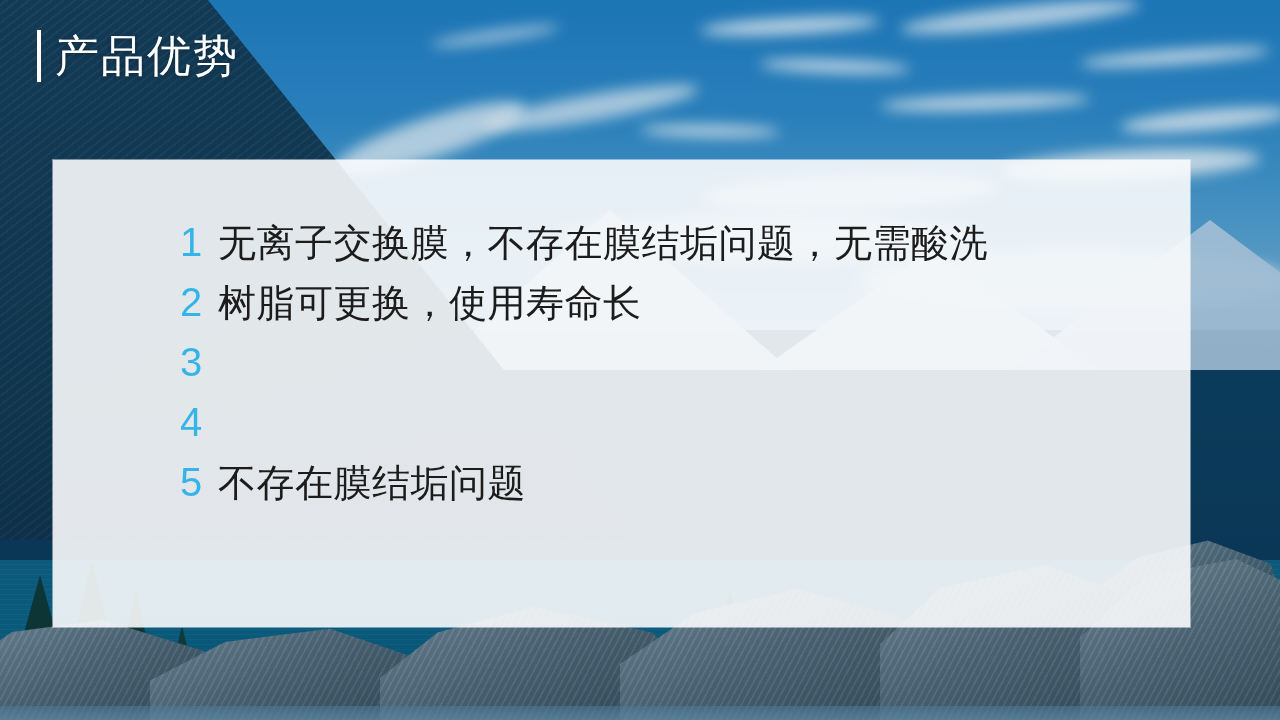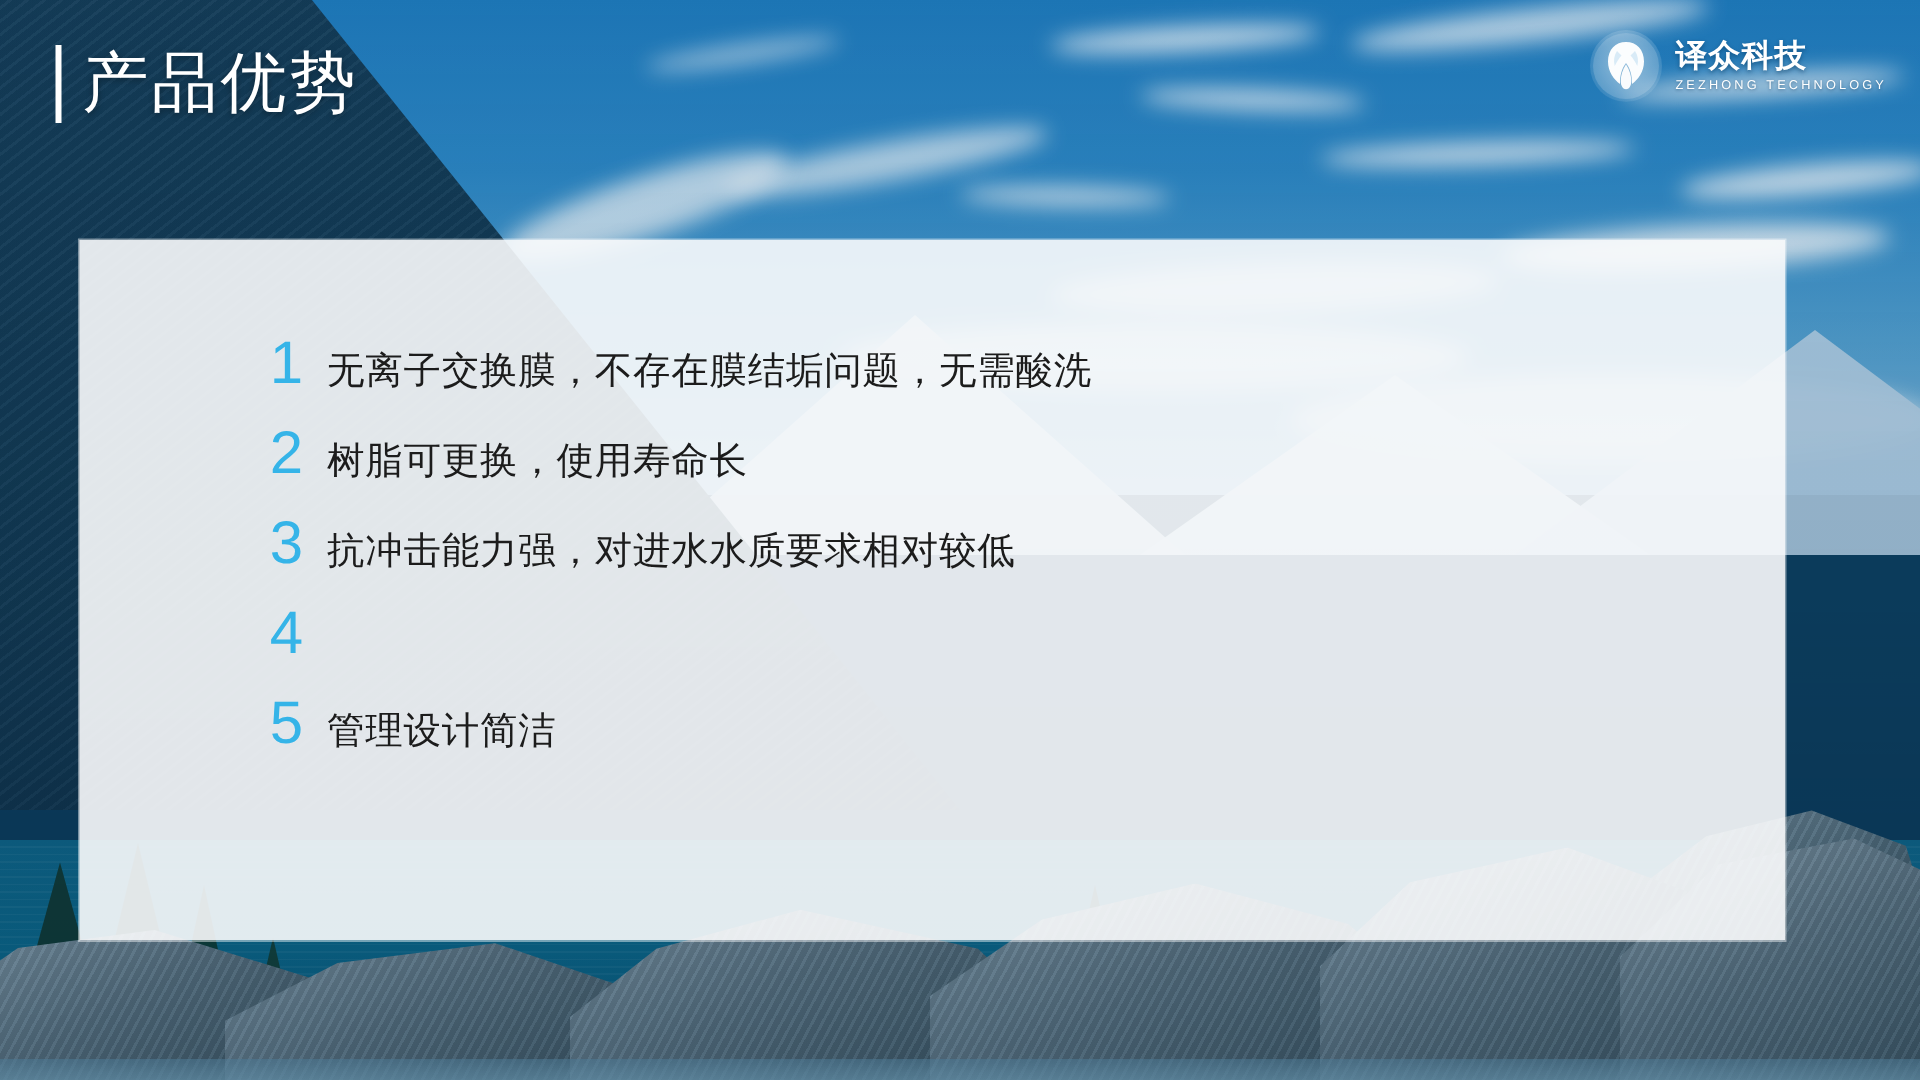--- a/index.html
+++ b/index.html
@@ -210,21 +210,21 @@
     color:#35b4e8;
     font-size:40px;
     font-weight:400;
     line-height:1;
     min-width:26px;
     text-align:center;
     font-family:"Liberation Sans","DejaVu Sans",sans-serif;
   }
   .txt {
     color:#1c1c1c;
-    font-size:25px;
+    font-size:38px;
     font-weight:400;
     line-height:1;
     letter-spacing:.5px;
     white-space:nowrap;
   }
 </style>
 </head>
 <body>
 
 <div class="slide">
@@ -298,53 +298,37 @@
 
     <div class="bottomband"></div>
     <div class="tint"></div>
   </div>
 
   <div class="title-wrap">
     <div class="title-bar"></div>
     <div class="page-title">产品优势</div>
   </div>
 
-  <div class="logo">
-    <div class="logo-mark">
-      <svg width="48" height="48" viewBox="0 0 48 48" aria-hidden="true">
-        <circle cx="24" cy="24" r="22" fill="rgba(255,255,255,0.16)"></circle>
-        <path d="M24 8 C17 8 12 13 12 21 C12 28 16 33 20 36 C20 30 21 26 24 22 C27 26 28 30 28 36 C32 33 36 28 36 21 C36 13 31 8 24 8 Z" fill="#ffffff" opacity="0.97"></path>
-        <path d="M24 23 C21.5 27 20.5 30.5 20.5 34 C20.5 37.4 22 39.5 24 39.5 C26 39.5 27.5 37.4 27.5 34 C27.5 30.5 26.5 27 24 23 Z" fill="#ffffff" opacity="0.95"></path>
-        <path d="M18 14 C16 17 15.5 20.5 16.5 24 C18 21 19.5 18.5 21 17 Z" fill="rgba(190,220,240,0.55)"></path>
-        <path d="M30 14 C32 17 32.5 20.5 31.5 24 C30 21 28.5 18.5 27 17 Z" fill="rgba(190,220,240,0.55)"></path>
-      </svg>
-    </div>
-    <div class="logo-text">
-      <div class="logo-cn">译众科技</div>
-      <div class="logo-en">ZEZHONG TECHNOLOGY</div>
-    </div>
-  </div>
 
   <div class="panel">
     <div class="list" id="advantage-list">
         <div class="item">
           <div class="num">1</div>
           <div class="txt">无离子交换膜，不存在膜结垢问题，无需酸洗</div>
         </div>
         <div class="item">
           <div class="num">2</div>
           <div class="txt">树脂可更换，使用寿命长</div>
         </div>
         <div class="item">
           <div class="num">3</div>
-          <div class="txt">抗冲击能力强，对进水水质要求相对较低</div>
         </div>
         <div class="item">
           <div class="num">4</div>
         </div>
         <div class="item">
           <div class="num">5</div>
-          <div class="txt">管理设计简洁</div>
+          <div class="txt">不存在膜结垢问题</div>
         </div>
       </div>
   </div>
 
 </div>
 
 </body></html>

